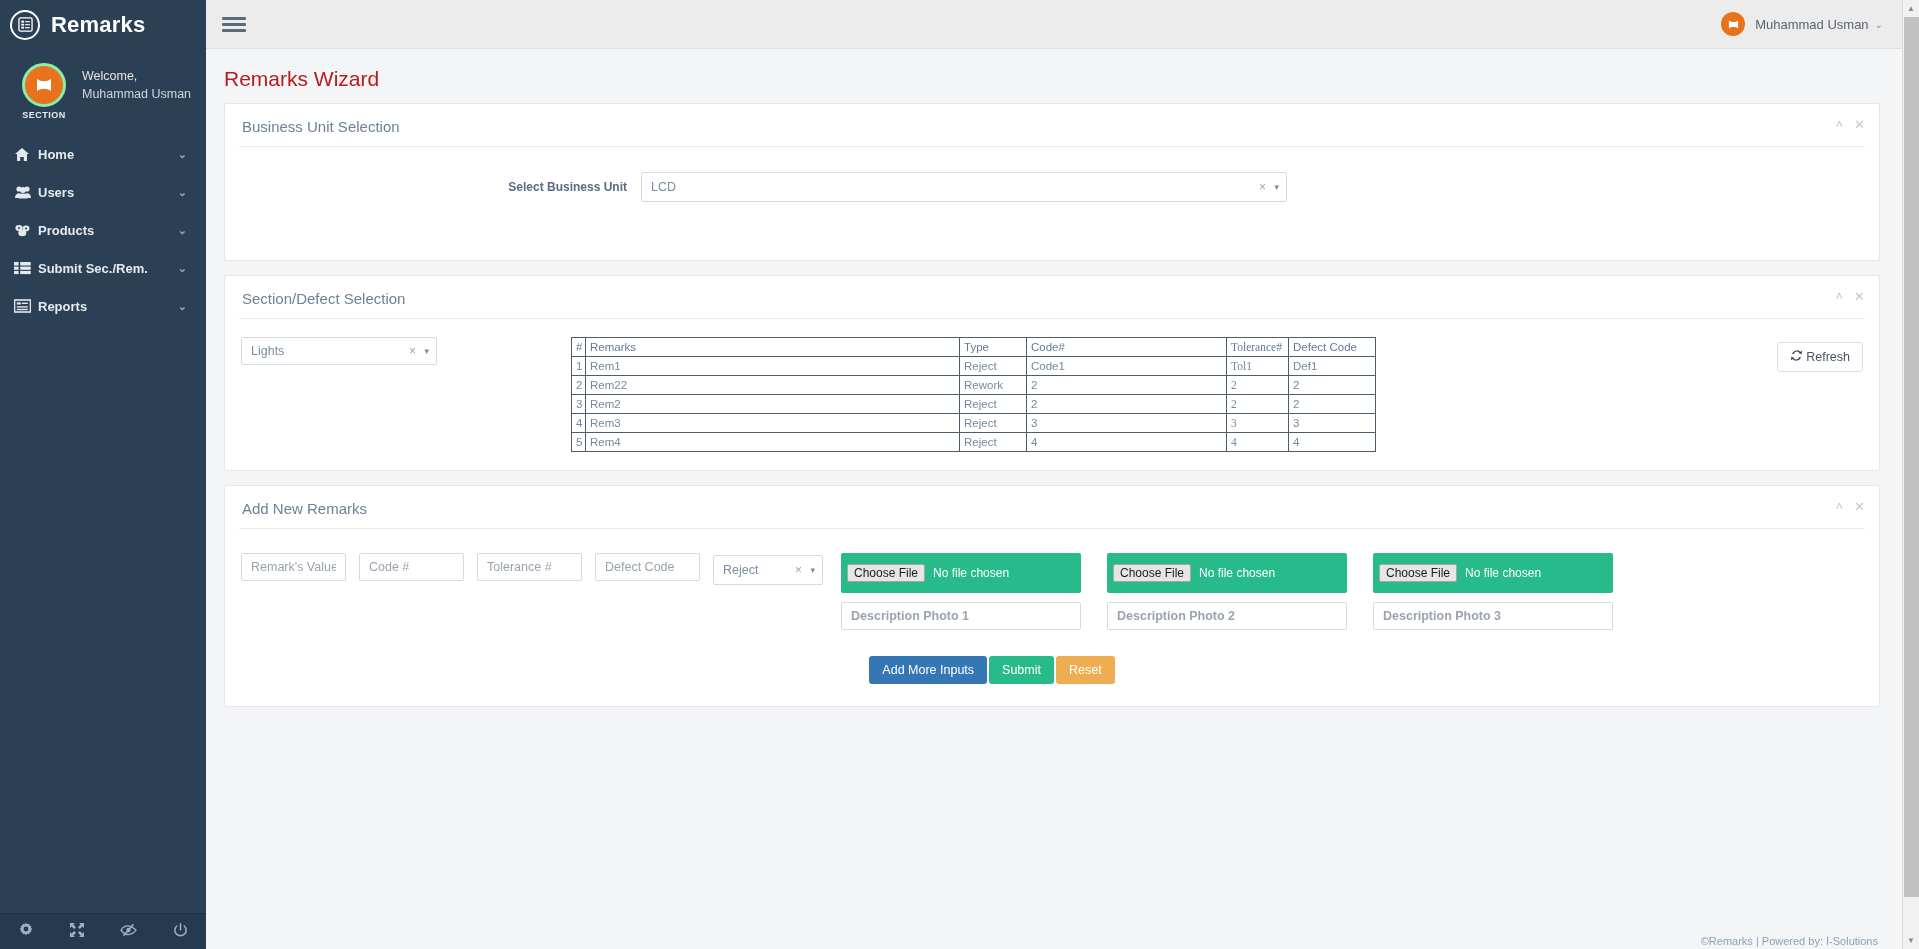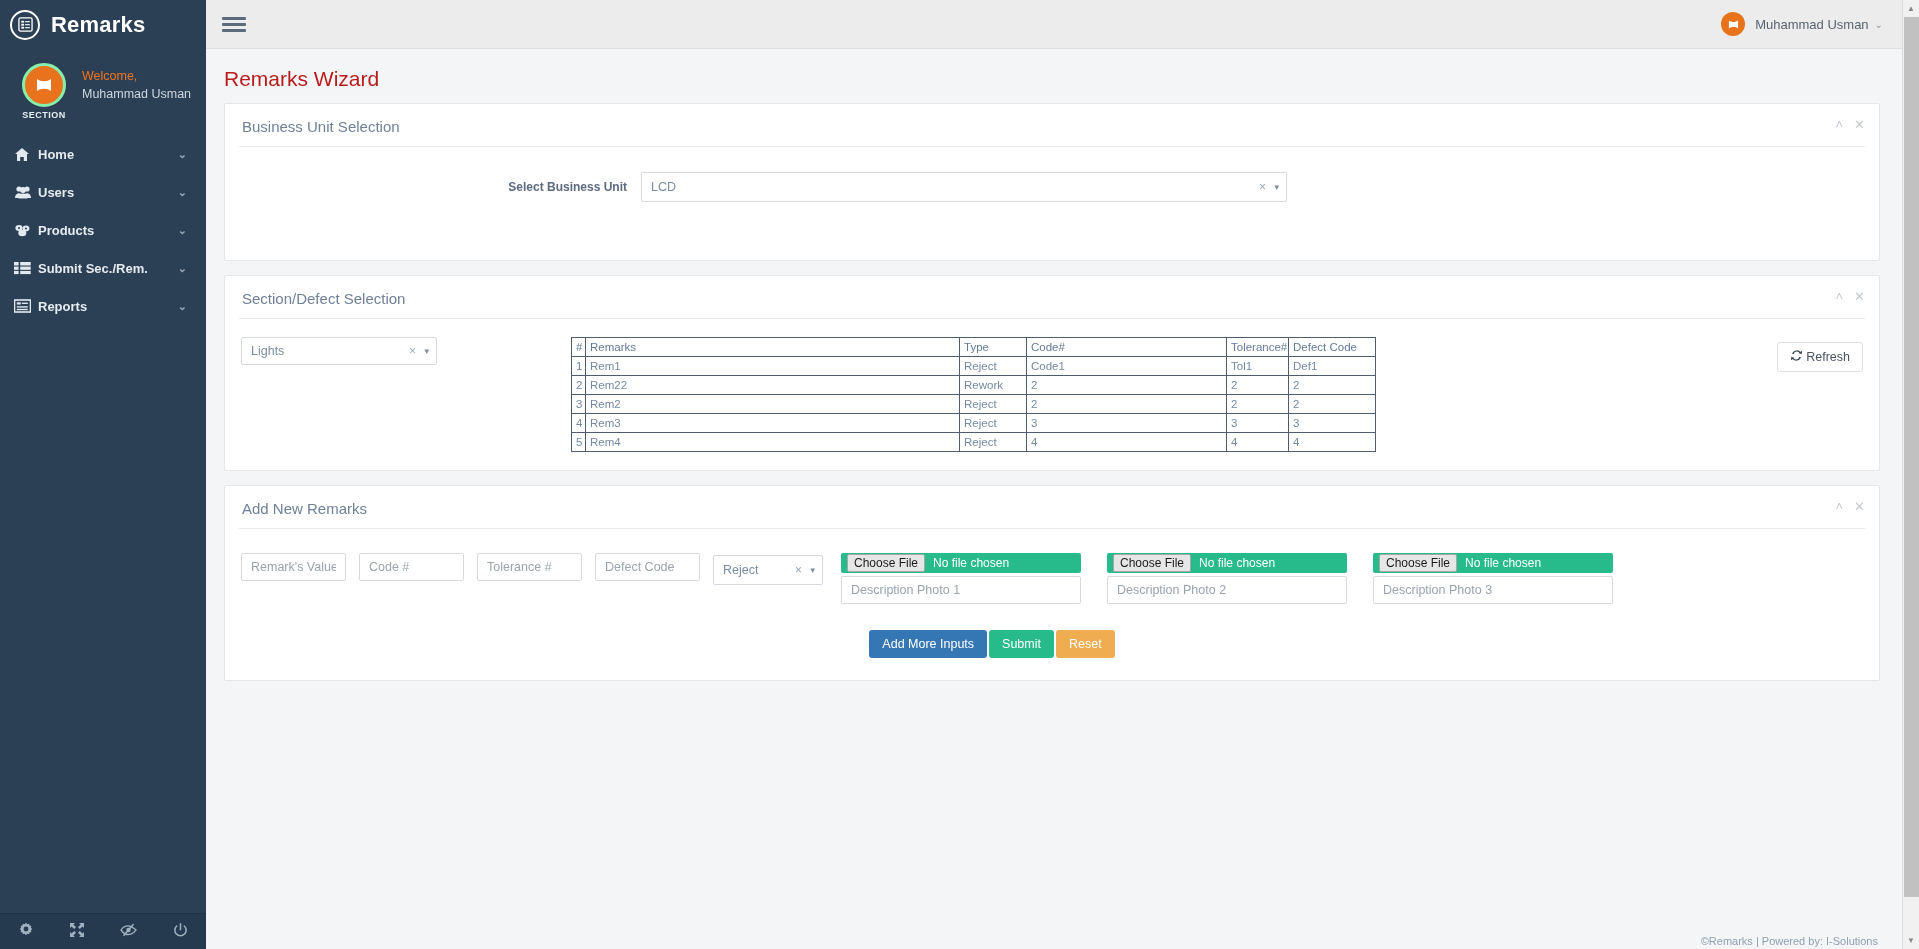--- a/index.html
+++ b/index.html
@@ -49,21 +49,21 @@
     color: #fff; font-size: 22px; font-weight: bold;
     position: relative; flex: none;
   }
   #profile .avatar-caption {
     position: absolute; bottom: -16px; left: 50%;
     transform: translateX(-50%);
     font-size: 9px; font-weight: bold; color: #e9eef2;
     letter-spacing: .5px; white-space: nowrap;
   }
   #profile .who { margin-left: 16px; line-height: 1.45; }
-  #profile .who .welcome { font-size: 12.5px; color: #f97316; }
+  #profile .who .welcome { font-size: 12.5px; color: #e5e5e5; }
   #profile .who .uname { font-size: 12.5px; color: #ced6de; }
 
   .nav-list { list-style: none; margin: 10px 0 0; padding: 0; }
   .nav-item {
     display: flex; align-items: center;
     height: 38px; padding: 0 19px 0 14px;
     color: #e6ebf0; font-size: 13px; font-weight: bold;
     cursor: pointer;
   }
   .nav-item .nav-ico {
@@ -221,21 +221,21 @@
     font-weight: normal;
     height: 18px; line-height: 16px;
     overflow: hidden; white-space: nowrap;
   }
   table.rem-table th { color: #63799a; }
   table.rem-table tbody tr { cursor: pointer; }
   .c-idx   { width: 14px; }
   .c-rem   { width: 374px; }
   .c-type  { width: 67px; }
   .c-code  { width: 200px; }
-  .c-tol   { width: 62px; }
+  .c-tol   { width: 62px; font-family: Liberation Serif, serif; }
   .c-def   { width: 87px; }
 
   
   .anr-row1 {
     display: flex; align-items: flex-start;
     padding: 6px 0 4px 0; gap: 13px;
   }
   .txt {
     border: 1px solid #d6dadf; background: #fff;
     height: 28px; font-size: 12.5px;
@@ -244,33 +244,33 @@
     border-radius: 2px; outline: none;
   }
   .txt::placeholder { color: #9aa3ae; }
   .w-field { width: 105px; }
   #type-select { width: 110px; height: 30px; margin-top: 2px; }
 
   .file-cols { display: flex; gap: 26px; margin-left: 5px; }
   .file-col { width: 240px; }
   .file-input {
     background: #27bb8c; color: #fff;
-    height: 20px; display: flex; align-items: center;
+    height: 40px; display: flex; align-items: center;
     padding: 0 6px; font-size: 12px;
     border-radius: 2px; cursor: pointer;
   }
   .file-input .choose {
     background: #e6e6e6; color: #1b1b1b;
     border: 1px solid #a6a6a6;
     font-size: 12px; padding: 1px 6px;
     border-radius: 2px; margin-right: 8px;
     font-family: "Liberation Sans", sans-serif;
   }
   .file-col .desc {
-    width: 100%; margin-top: 3px;
+    width: 100%; margin-top: 9px; font-weight: bold;
   }
 
   .anr-actions {
     display: flex; justify-content: center;
     gap: 2px; padding: 22px 0 4px 0;
     margin-left: -120px;
   }
 
   
   #page-footer {

